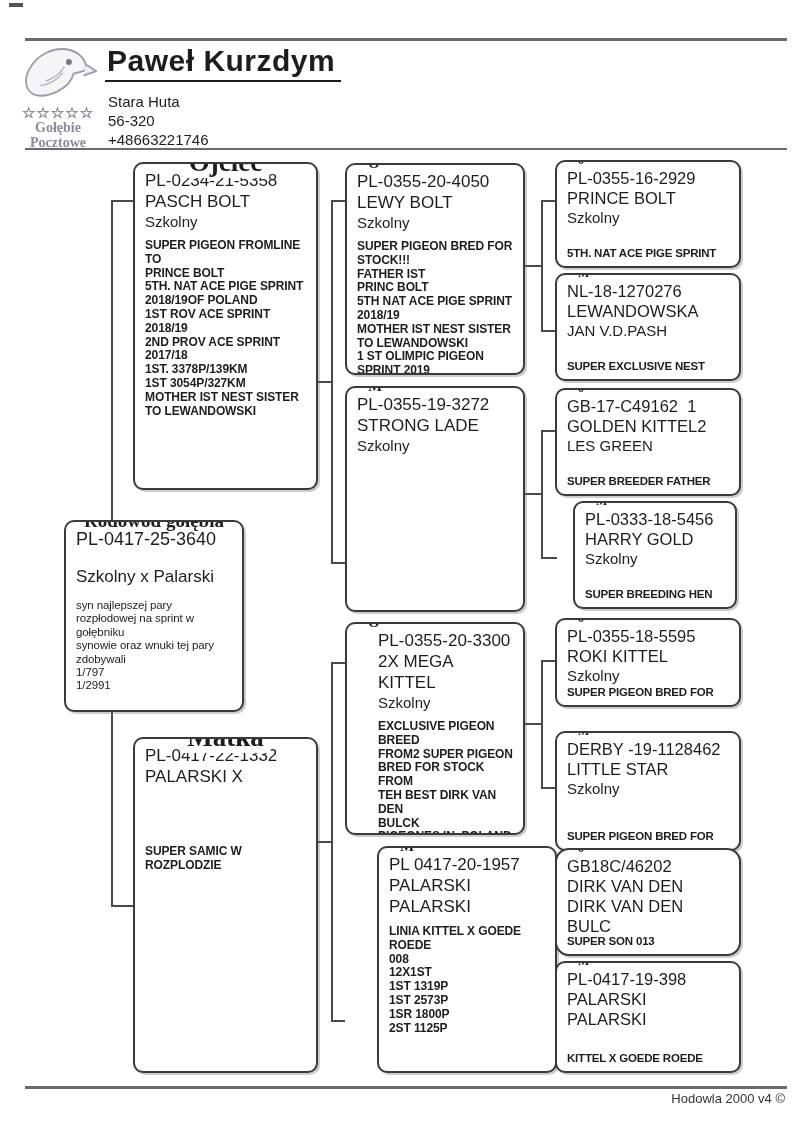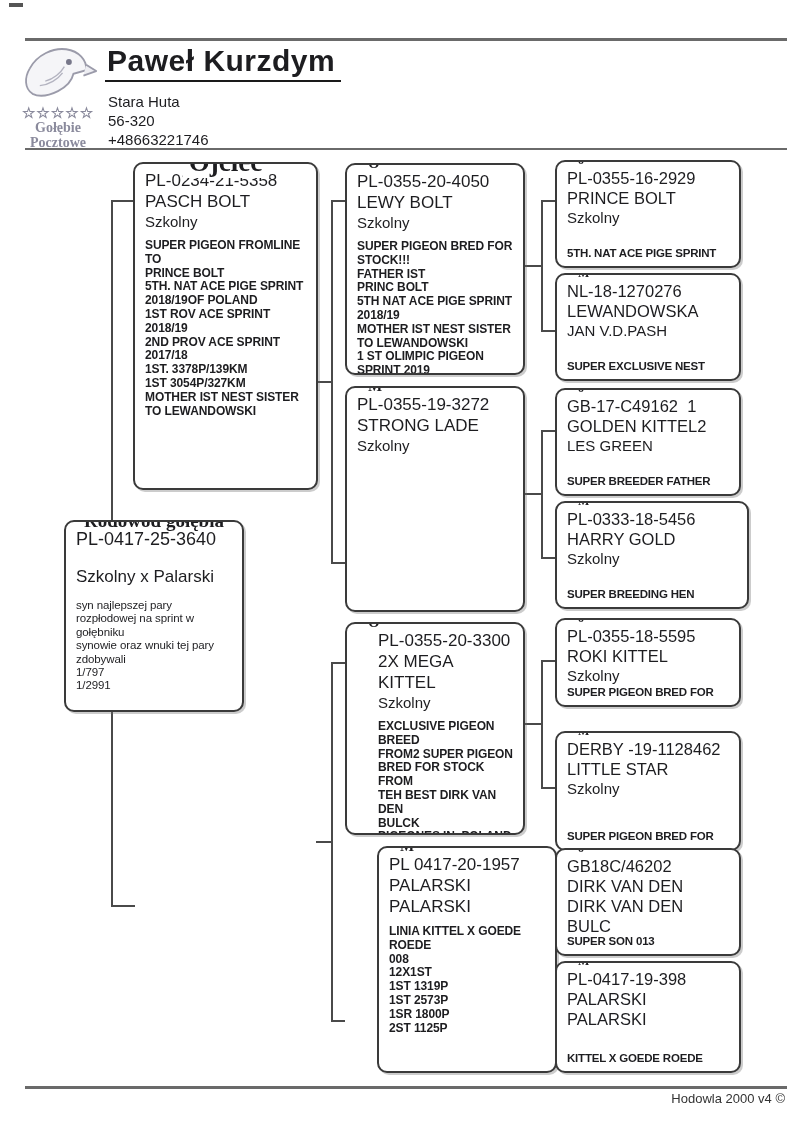--- a/index.html
+++ b/index.html
@@ -133,20 +133,27 @@
 1ST ROV ACE SPRINT
 2018/19
 2ND PROV ACE SPRINT
 2017/18
 1ST. 3378P/139KM
 1ST 3054P/327KM
 MOTHER IST NEST SISTER
 TO LEWANDOWSKI</div>
   </div>
 
+  <div class="pbox" style="left:133px;top:737px;width:185px;height:336px;">
+    <span class="plabel big">Matka</span>
+    <div class="pid">PL-0417-22-1332</div>
+    <div class="pname">PALARSKI X</div>
+    <div class="pdetails" style="margin-top:58px;">SUPER SAMIC W
+ROZPLODZIE</div>
+  </div>
 
   <div class="pbox" style="left:345px;top:163px;width:180px;height:212px;">
     <span class="plabel sm3">O</span>
     <div class="pid">PL-0355-20-4050</div>
     <div class="pname">LEWY BOLT</div>
     <div class="pstrain">Szkolny</div>
     <div class="pdetails">SUPER PIGEON BRED FOR
 STOCK!!!
 FATHER IST
 PRINC BOLT
@@ -214,21 +221,21 @@
   </div>
 
   <div class="pbox g4" style="left:555px;top:388px;width:186px;height:108px;">
     <span class="plabel sm4">o</span>
     <div class="pid">GB-17-C49162  1</div>
     <div class="pname">GOLDEN KITTEL2</div>
     <div class="pstrain">LES GREEN</div>
     <div class="pnote">SUPER BREEDER FATHER</div>
   </div>
 
-  <div class="pbox g4" style="left:555px;top:501px;width:194px;height:108px;">
+  <div class="pbox g4" style="left:573px;top:501px;width:164px;height:108px;">
     <span class="plabel sm4">M</span>
     <div class="pid">PL-0333-18-5456</div>
     <div class="pname">HARRY GOLD</div>
     <div class="pstrain">Szkolny</div>
     <div class="pnote">SUPER BREEDING HEN</div>
   </div>
 
   <div class="pbox g4" style="left:555px;top:618px;width:186px;height:89px;">
     <span class="plabel sm4">o</span>
     <div class="pid">PL-0355-18-5595</div>
@@ -238,21 +245,21 @@
   </div>
 
   <div class="pbox g4" style="left:555px;top:731px;width:186px;height:120px;">
     <span class="plabel sm4">M</span>
     <div class="pid">DERBY -19-1128462</div>
     <div class="pname">LITTLE STAR</div>
     <div class="pstrain">Szkolny</div>
     <div class="pnote">SUPER PIGEON BRED FOR</div>
   </div>
 
-  <div class="pbox g4" style="left:555px;top:848px;width:186px;height:108px;">
+  <div class="pbox g4" style="left:555px;top:848px;width:186px;height:108px;border-radius:14px;">
     <span class="plabel sm4">o</span>
     <div class="pid">GB18C/46202</div>
     <div class="pname">DIRK VAN DEN</div>
     <div class="pstrain" style="font-size:16.5px;line-height:20px;">DIRK VAN DEN BULC</div>
     <div class="pnote">SUPER SON 013</div>
   </div>
 
   <div class="pbox g4" style="left:555px;top:961px;width:186px;height:112px;">
     <span class="plabel sm4">M</span>
     <div class="pid">PL-0417-19-398</div>

